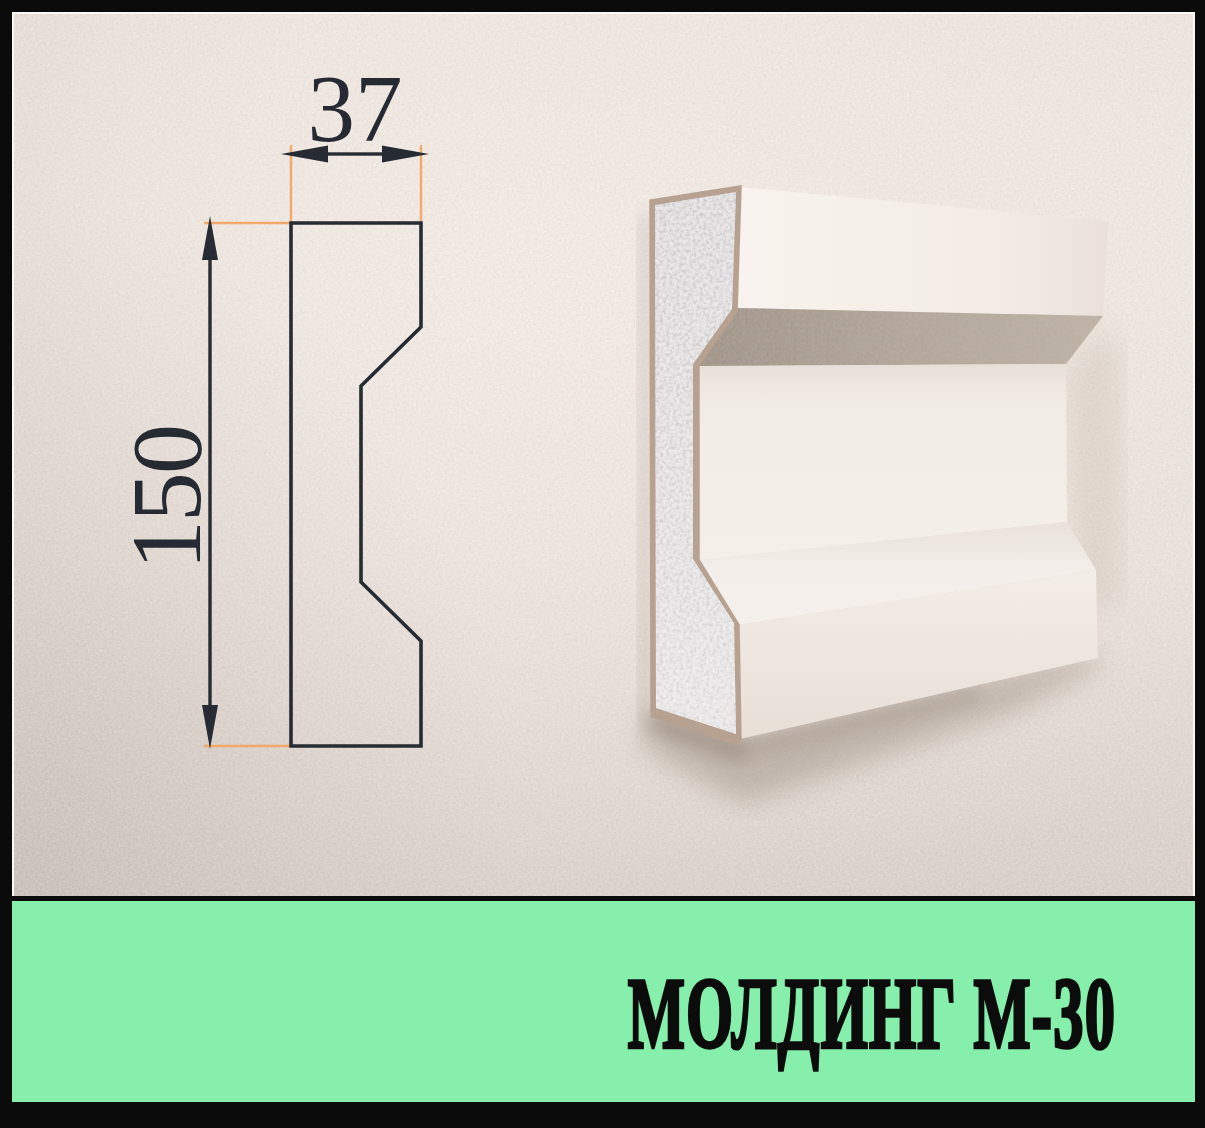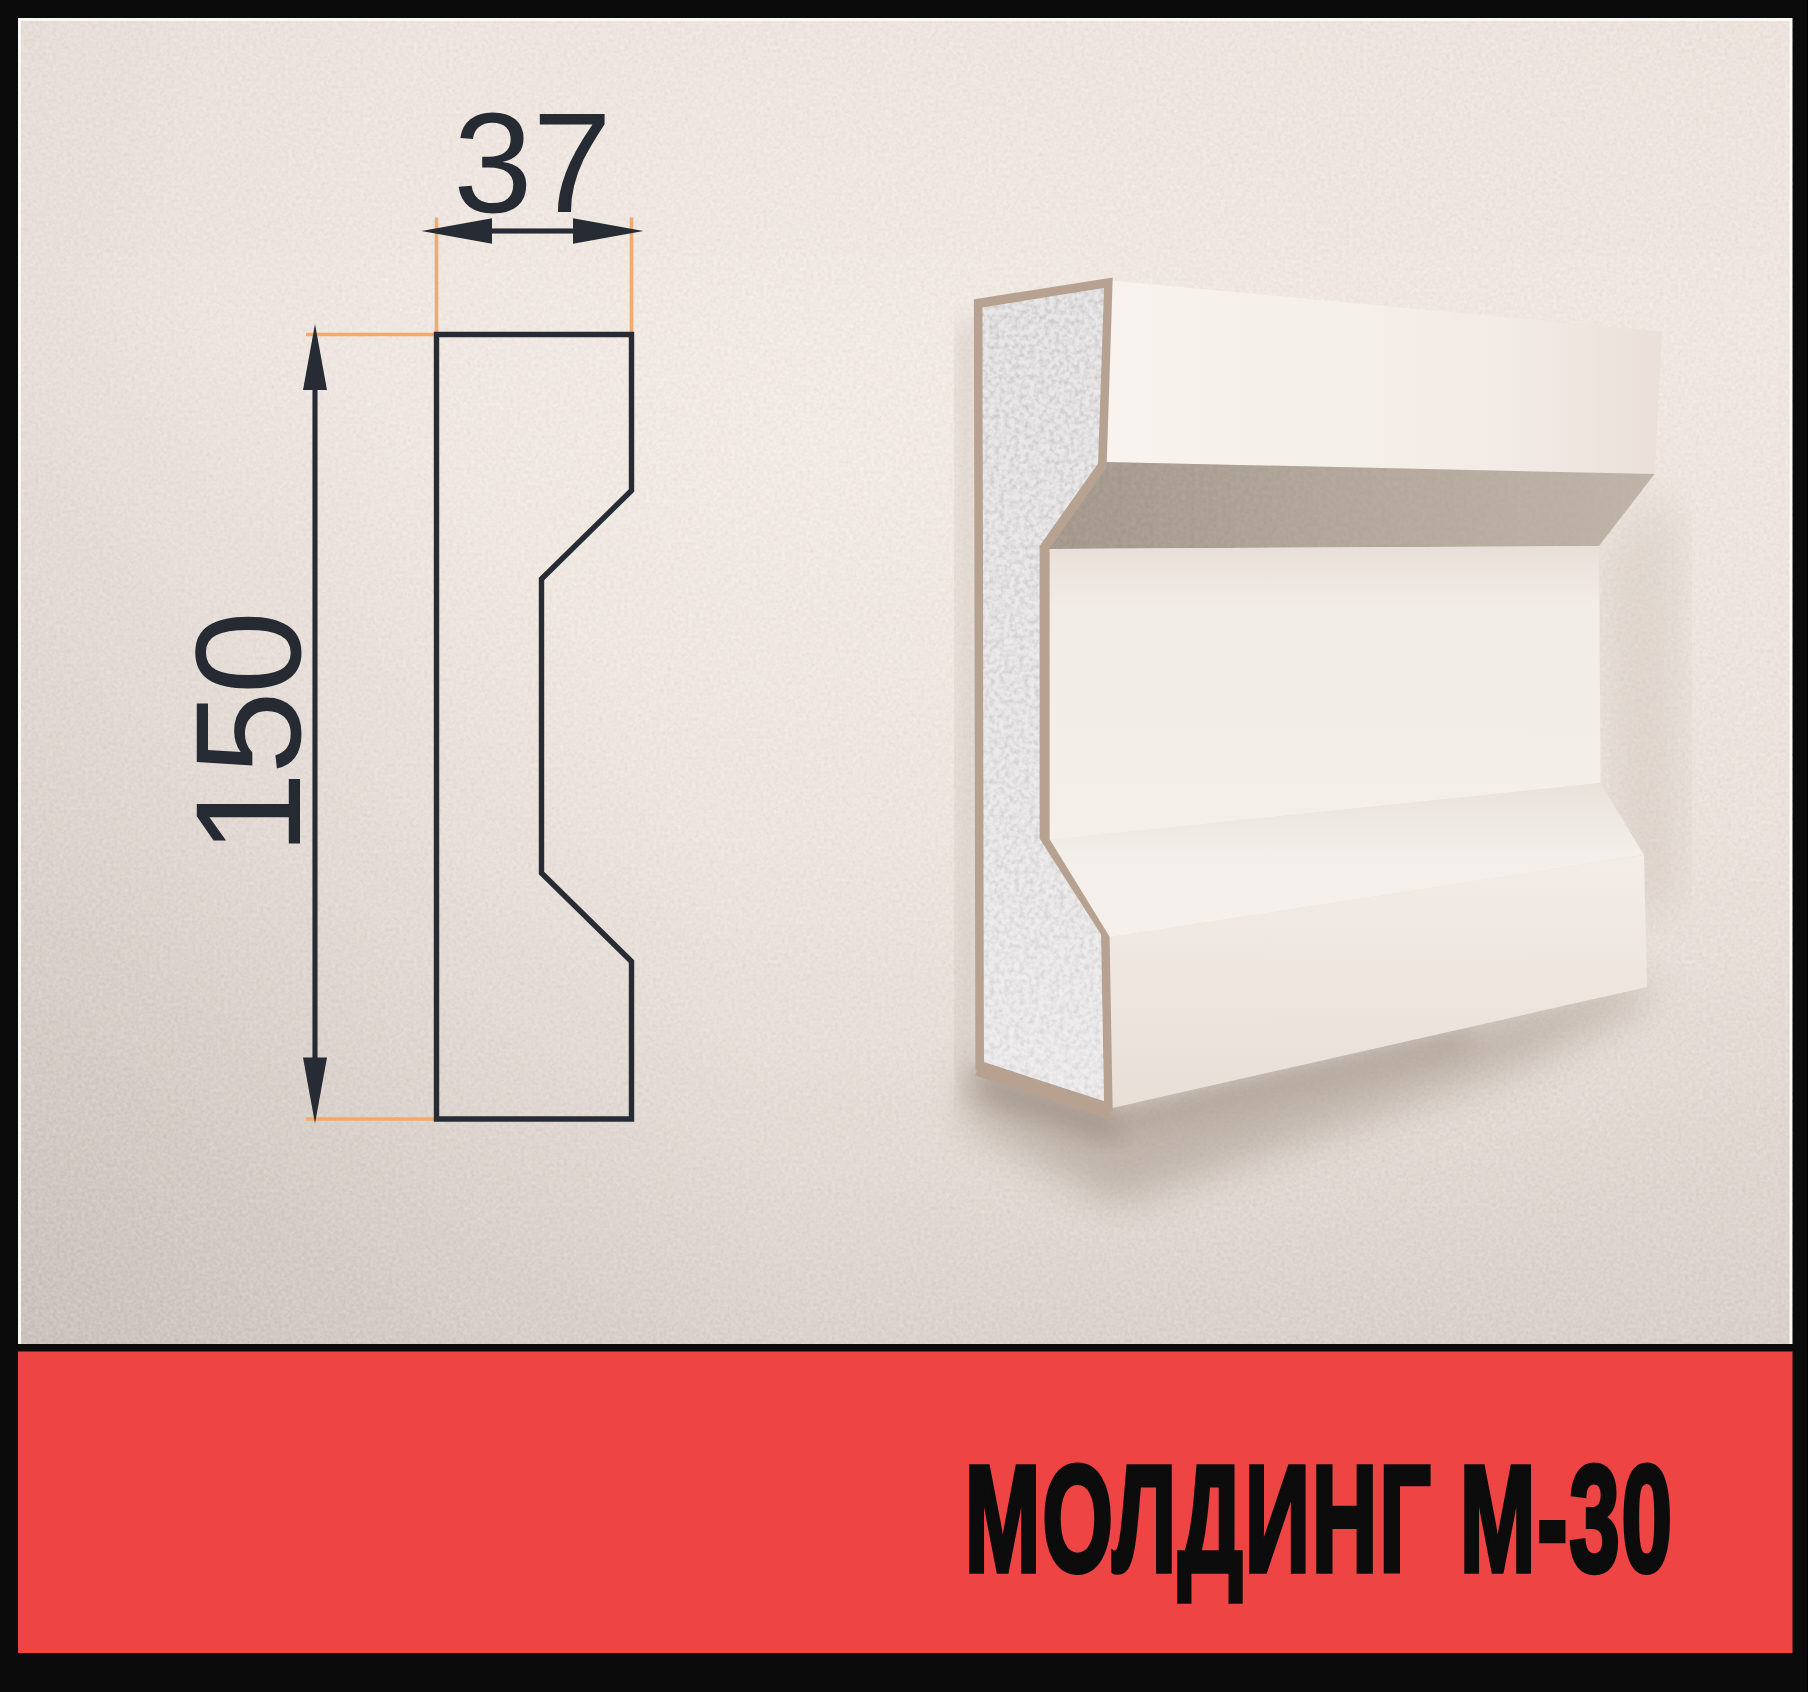--- a/index.html
+++ b/index.html
@@ -1,19 +1,19 @@
 <!DOCTYPE html>
 <html><head>
 <meta charset="utf-8">
 <style>
   html,body{margin:0;padding:0;background:#000;}
   #canvas{position:relative;width:1205px;height:1128px;background:#0b0b0b;overflow:hidden;
-          font-family:Liberation Sans, sans-serif;}
+          font-family:Liberation Serif, serif;}
   #photo{position:absolute;left:12px;top:12px;width:1183px;height:884px;}
-  #bar{position:absolute;left:12px;top:901px;width:1183px;height:201px;background:#ef4444;}
+  #bar{position:absolute;left:12px;top:901px;width:1183px;height:201px;background:#86efac;}
   #label{position:absolute;right:79px;top:50%;transform:translateY(-40%) scaleX(0.60);
          transform-origin:right center;font-weight:bold;font-size:101px;color:#0c0c0c;
          -webkit-text-stroke:3.5px #0c0c0c;
          letter-spacing:2px;white-space:nowrap;}
 </style>
 </head>
 <body>
 <div id="canvas">
 
   <div id="photo">

